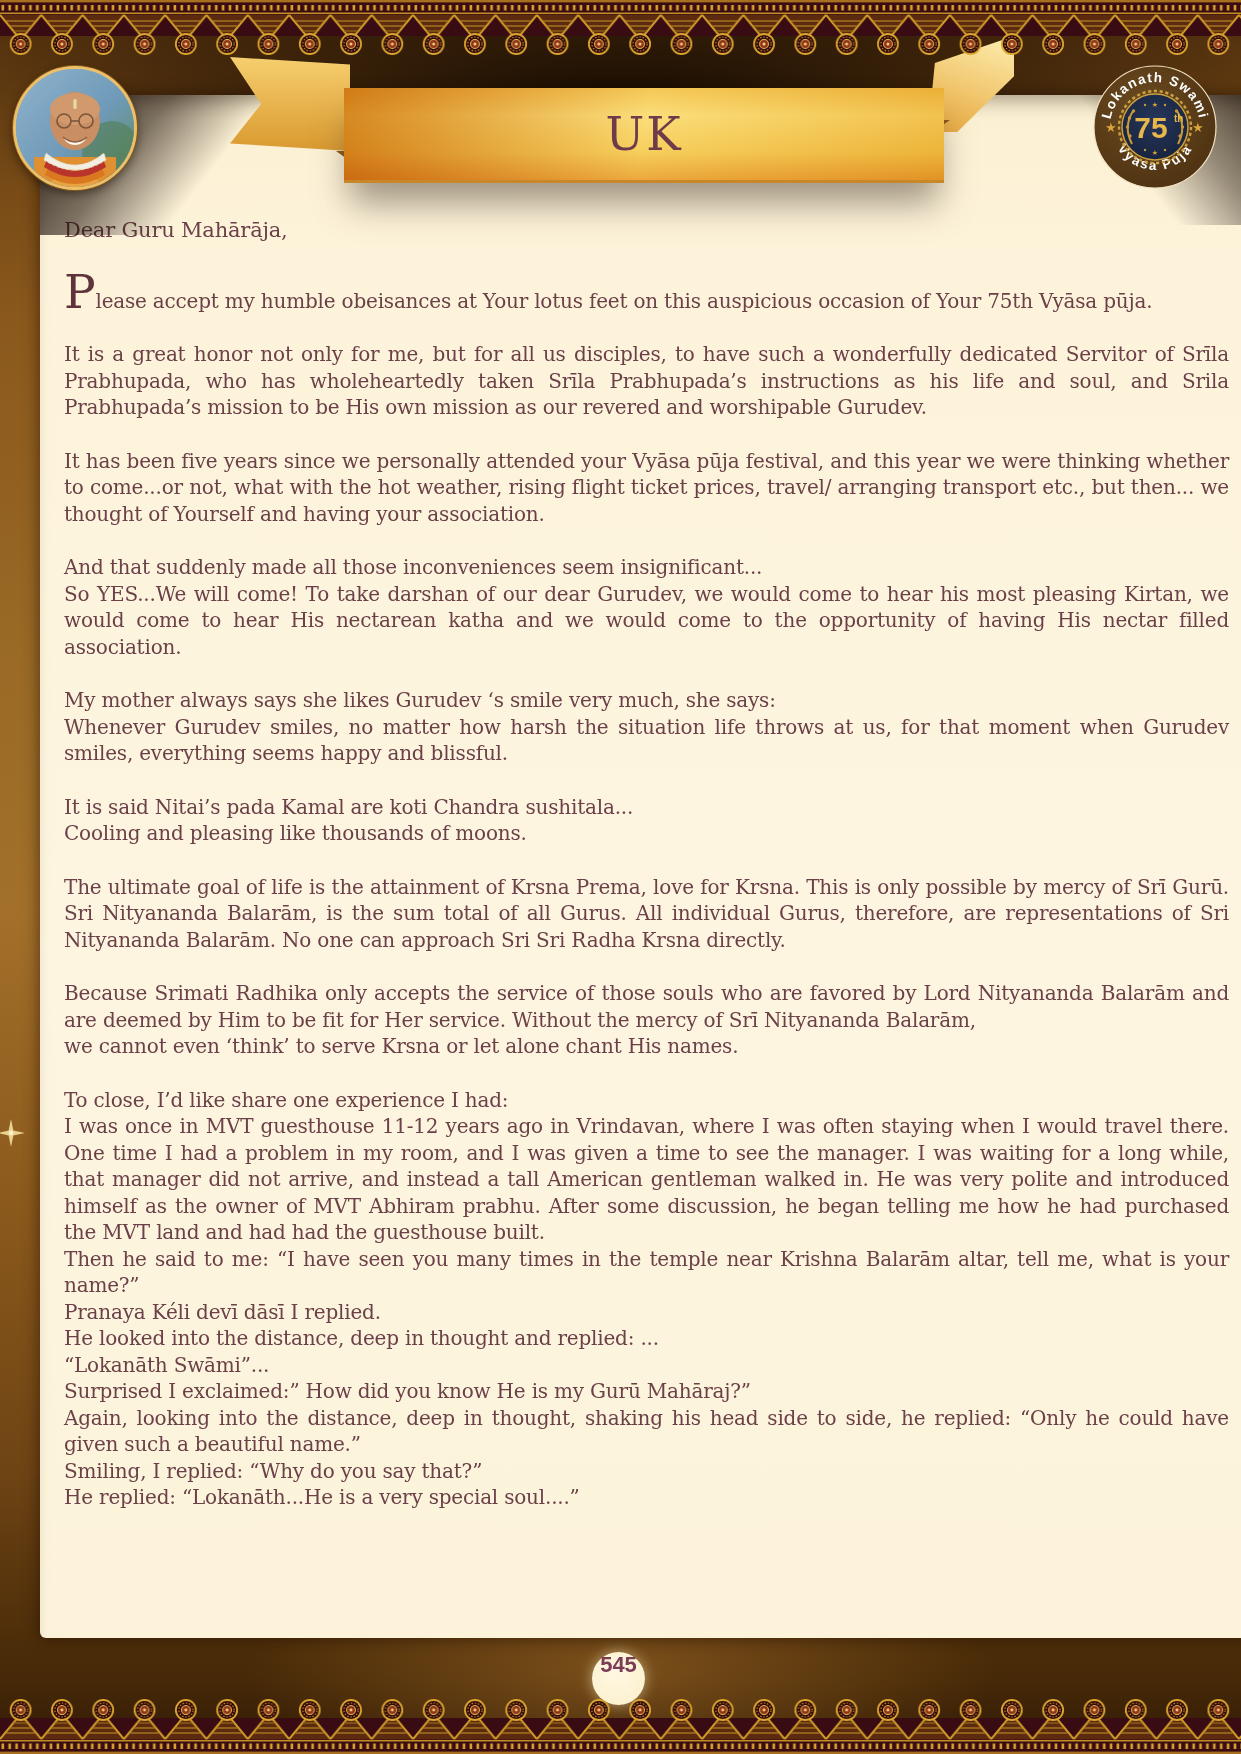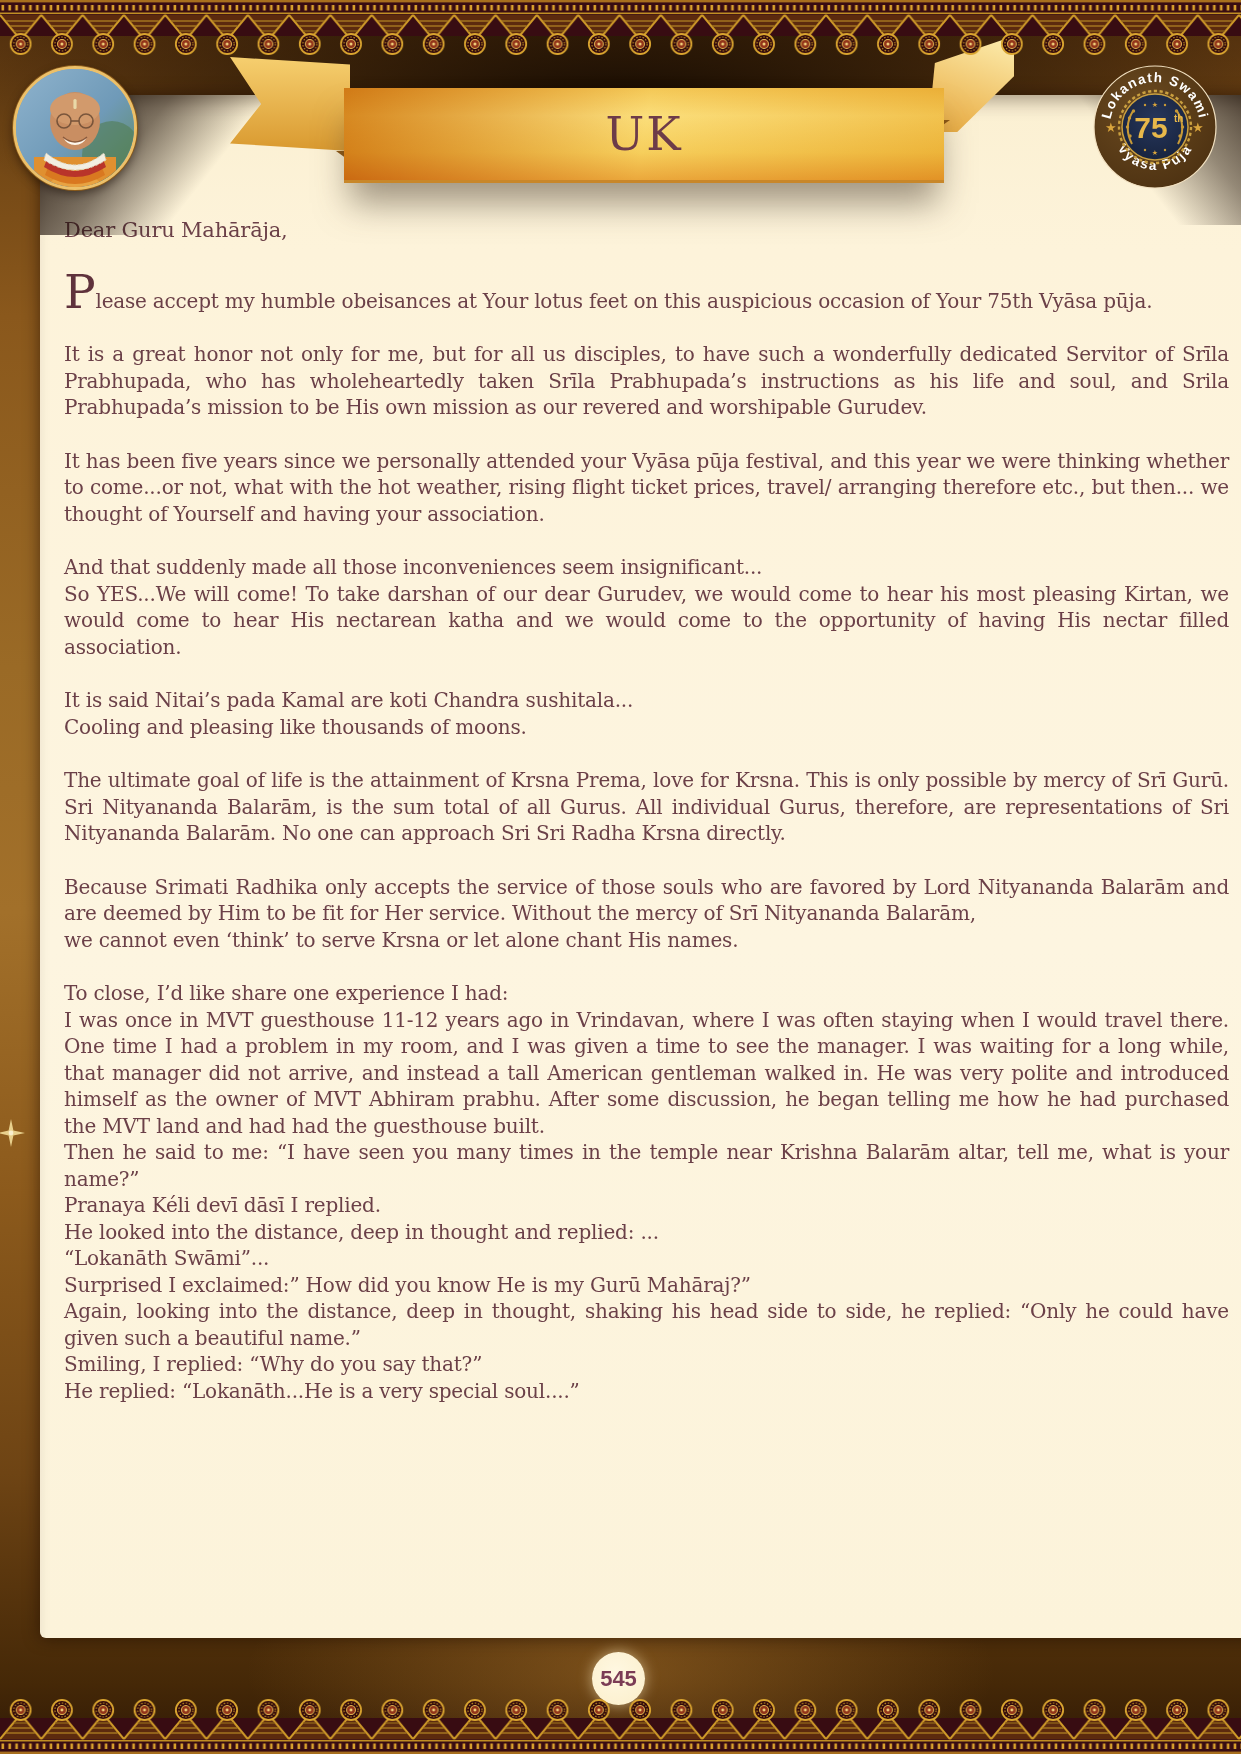--- a/index.html
+++ b/index.html
@@ -70,21 +70,21 @@
     position:absolute;left:13px;top:66px;width:124px;height:124px;border-radius:50%;
     border:3px solid #ecc06a;box-shadow:0 0 0 1px #8a5a1a,0 4px 10px rgba(20,8,0,.5);
     overflow:hidden;z-index:25;box-sizing:border-box;background:#7aa3c0;
   }
   .badge{position:absolute;left:1092px;top:64px;width:126px;height:126px;z-index:25;}
   
   .page-number{
     position:absolute;left:592px;top:1652px;width:53px;height:53px;border-radius:50%;
     background:radial-gradient(circle at 45% 40%,#fff8e2,#fbeec9);
     box-shadow:0 0 14px rgba(255,240,200,.55);
-    display:flex;align-items:center;justify-content:center;z-index:10;
+    display:flex;justify-content:center;z-index:10;
     font-family:"Liberation Sans",sans-serif;font-weight:bold;font-size:22px;color:#7b3c55;
   }
   .sparkle{position:absolute;left:-4px;top:1118px;z-index:6;opacity:.95;}
 </style>
 </head>
 <body>
 
 <div class="page">
 
   <div class="border-strip border-top">
@@ -115,23 +115,25 @@
       </defs>
       <rect x="0" y="0" width="1241" height="58" fill="url(#lace)"></rect>
     </svg>
   </div>
 
   <div class="panel">
     <div class="letter">
       <p class="salutation">Dear Guru Mahārāja,</p>
       <p class="para dropcap">Please accept my humble obeisances at Your lotus feet on this auspicious occasion of Your 75th Vyāsa pūja.</p>
       <p class="para">It is a great honor not only for me, but for all us disciples, to have such a wonderfully dedicated Servitor of Srīla Prabhupada, who has wholeheartedly taken Srīla Prabhupada’s instructions as his life and soul, and Srila Prabhupada’s mission to be His own mission as our revered and worshipable Gurudev.</p>
-      <p class="para">It has been five years since we personally attended your Vyāsa pūja festival, and this year we were thinking whether to come...or not, what with the hot weather, rising flight ticket prices, travel/ arranging therefore etc., but then... we thought of Yourself and having your association.</p>
+      <p class="para">It has been five years since we personally attended your Vyāsa pūja festival, and this year we were thinking whether to come...or not, what with the hot weather, rising flight ticket prices, travel/ arranging transport etc., but then... we thought of Yourself and having your association.</p>
       <p class="para">And that suddenly made all those inconveniences seem insignificant...
 So YES...We will come! To take darshan of our dear Gurudev, we would come to hear his most pleasing Kirtan, we would come to hear His nectarean katha and we would come to the opportunity of having His nectar filled association.</p>
+      <p class="para">My mother always says she likes Gurudev ‘s smile very much, she says:
+Whenever Gurudev smiles, no matter how harsh the situation life throws at us, for that moment when Gurudev smiles, everything seems happy and blissful.</p>
       <p class="para">It is said Nitai’s pada Kamal are koti Chandra sushitala...
 Cooling and pleasing like thousands of moons.</p>
       <p class="para">The ultimate goal of life is the attainment of Krsna Prema, love for Krsna. This is only possible by mercy of Srī Gurū. Sri Nityananda Balarām, is the sum total of all Gurus. All individual Gurus, therefore, are representations of Sri Nityananda Balarām. No one can approach Sri Sri Radha Krsna directly.</p>
       <p class="para">Because Srimati Radhika only accepts the service of those souls who are favored by Lord Nityananda Balarām and are deemed by Him to be fit for Her service. Without the mercy of Srī Nityananda Balarām,
 we cannot even ‘think’ to serve Krsna or let alone chant His names.</p>
       <p class="para">To close, I’d like share one experience I had:
 I was once in MVT guesthouse 11-12 years ago in Vrindavan, where I was often staying when I would travel there. One time I had a problem in my room, and I was given a time to see the manager. I was waiting for a long while, that manager did not arrive, and instead a tall American gentleman walked in. He was very polite and introduced himself as the owner of MVT Abhiram prabhu. After some discussion, he began telling me how he had purchased the MVT land and had had the guesthouse built.
 Then he said to me: “I have seen you many times in the temple near Krishna Balarām altar, tell me, what is your name?”
 Pranaya Kéli devī dāsī I replied.
 He looked into the distance, deep in thought and replied: ...

